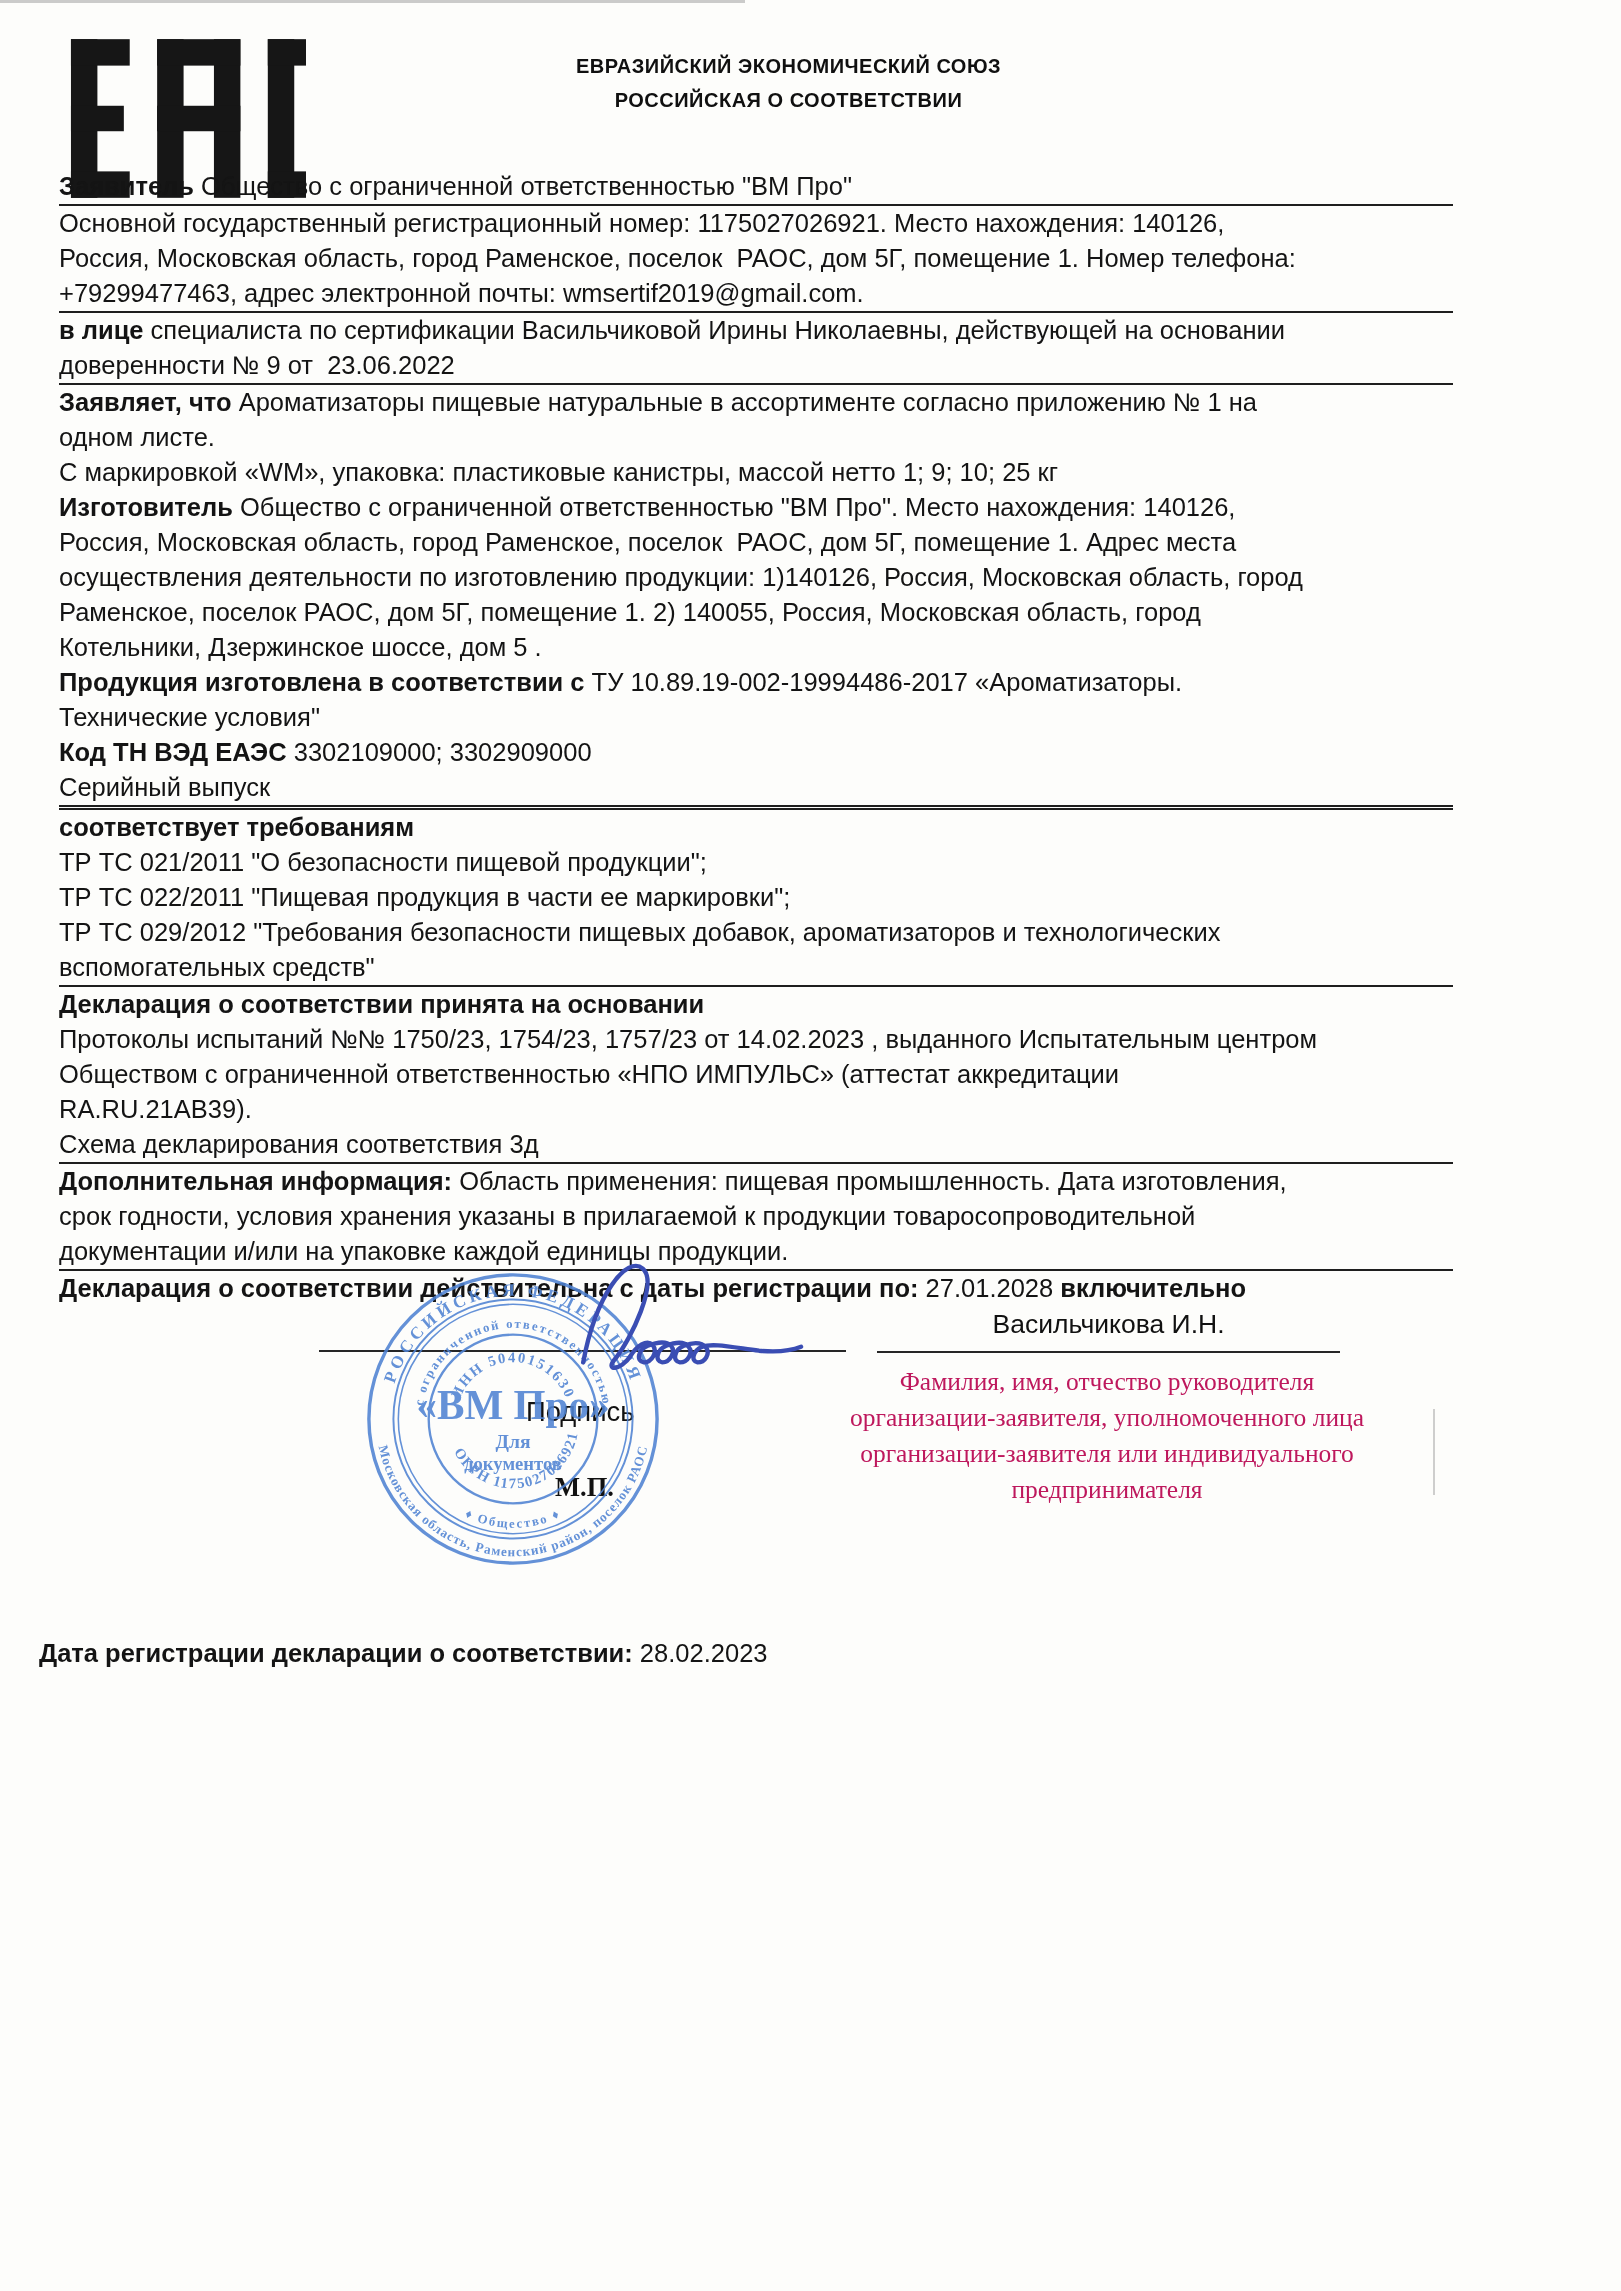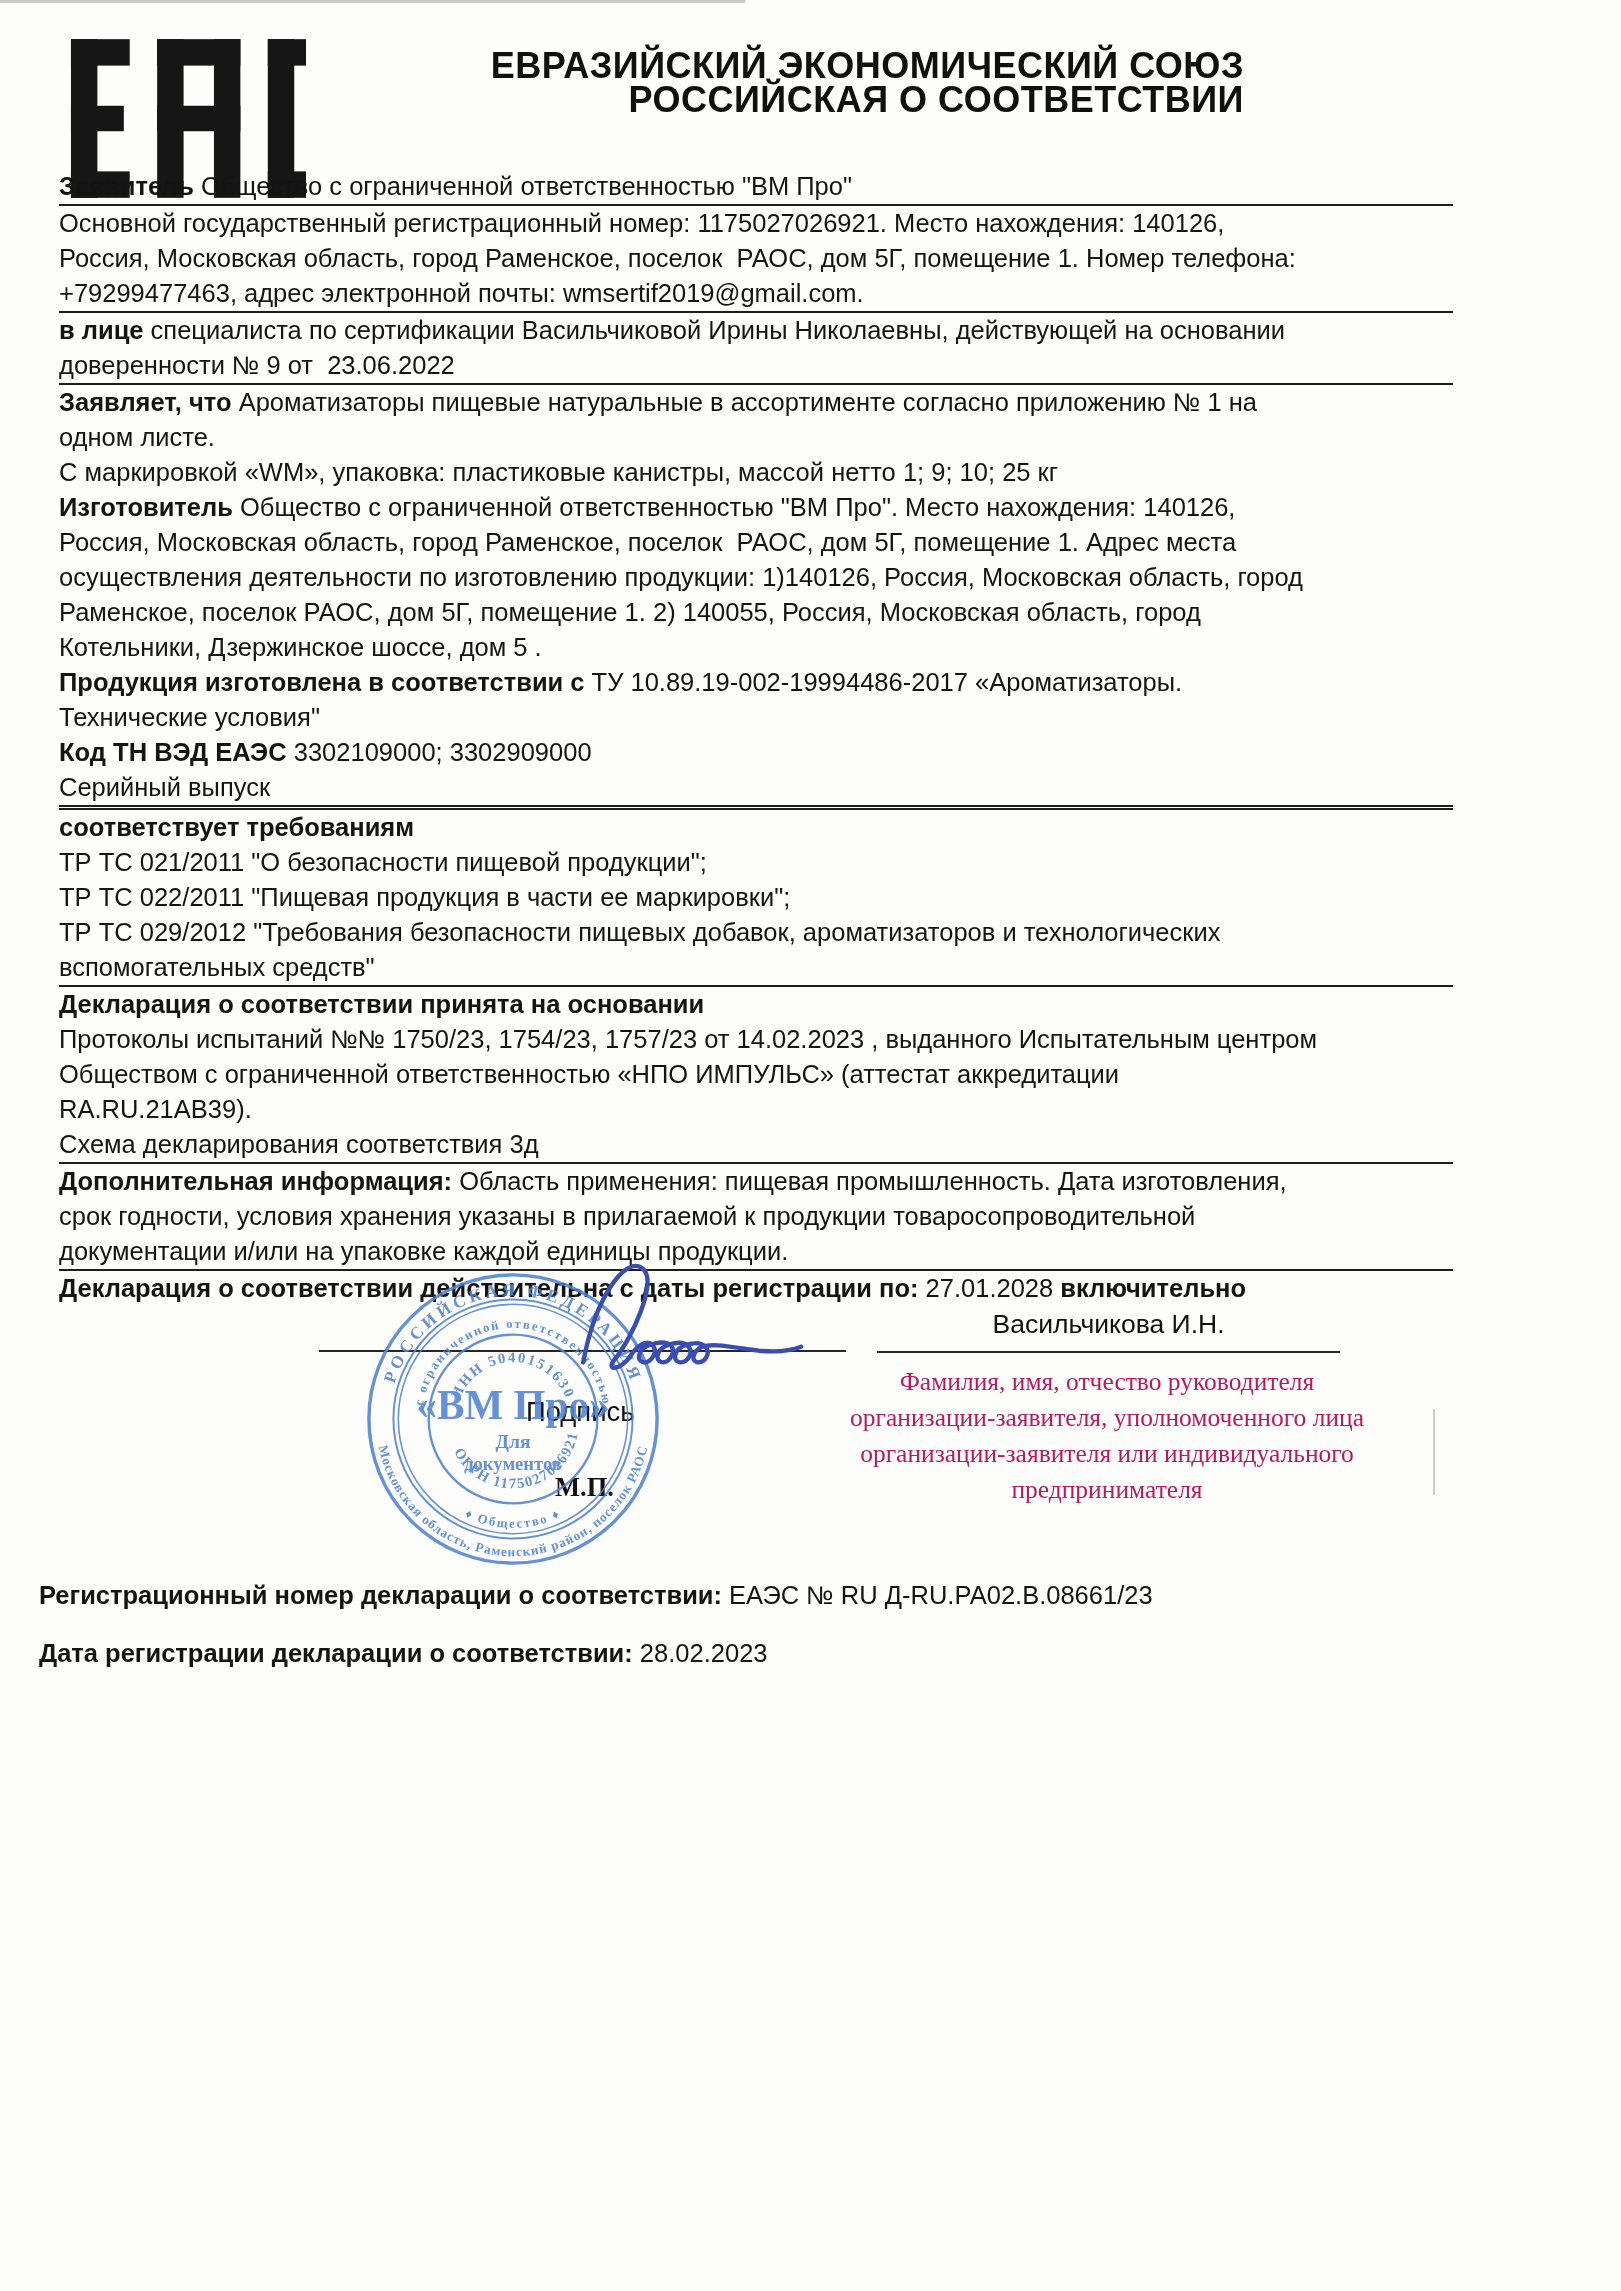--- a/index.html
+++ b/index.html
@@ -11,22 +11,22 @@
     font-family:"Liberation Sans",sans-serif;
     color:#141414;
   }
   
   .scan-top{position:absolute;left:0;top:0;width:745px;height:2.9px;background:#9a9a9a;opacity:.5;}
   .scan-right{position:absolute;left:1433px;top:1409px;width:2px;height:86px;background:#b9b9b9;opacity:.7;}
 
   
   .eac-logo{position:absolute;left:69px;top:37px;}
   .hdr{
-    position:absolute;left:313px;top:49px;width:931px;
-    text-align:right;font-weight:bold;font-size:36px;line-height:34px;
+    position:absolute;left:323px;top:49px;width:931px;
+    text-align:center;font-weight:bold;font-size:20px;line-height:34px;
     letter-spacing:0.5px;color:#101010;
   }
 
   
   .bodycol{
     position:absolute;left:39px;top:169px;width:1394px;
     font-size:25.5px;line-height:35px;margin-left:20px;
   }
   .para{margin:0;white-space:pre-wrap;}
   .para .b{font-weight:bold;}
@@ -181,17 +181,16 @@
         <path d="M55,112 C68,42 100,2 116,16 C132,30 104,88 88,108 C76,122 94,120 103,106
                  C110,95 120,88 126,94 C132,101 125,112 117,112 C109,111 111,99 121,95
                  C131,91 140,90 145,95 C150,101 144,112 136,112 C128,111 130,99 140,95
                  C150,91 158,90 163,96 C168,102 162,112 154,112 C146,111 148,99 158,95
                  C168,91 176,91 181,97 C185,103 180,112 172,112 C165,111 167,100 177,96
                  C187,92 205,96 235,100 C255,102 268,100 278,96" fill="none" stroke="#3a4db3" stroke-width="4.5" stroke-linecap="round"></path>
       </svg>
     </div>
   </div>
 
-  <p class="reg1"><span class="b">Регистрационный номер декларации о соответствии:</span><span> ЕАЭС № RU Д-RU.РА02.В.08661/23</span></p>
   <p class="reg2"><span class="b">Дата регистрации декларации о соответствии:</span><span> 28.02.2023</span></p>
 
 </div>
 
 
 </body></html>

